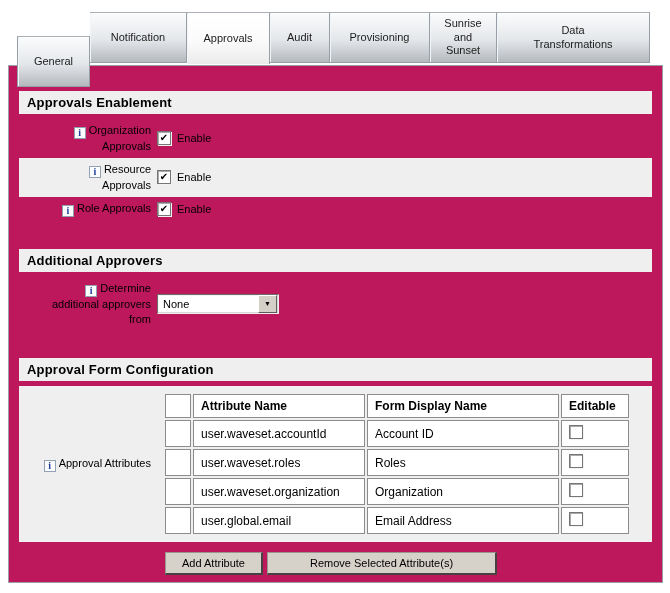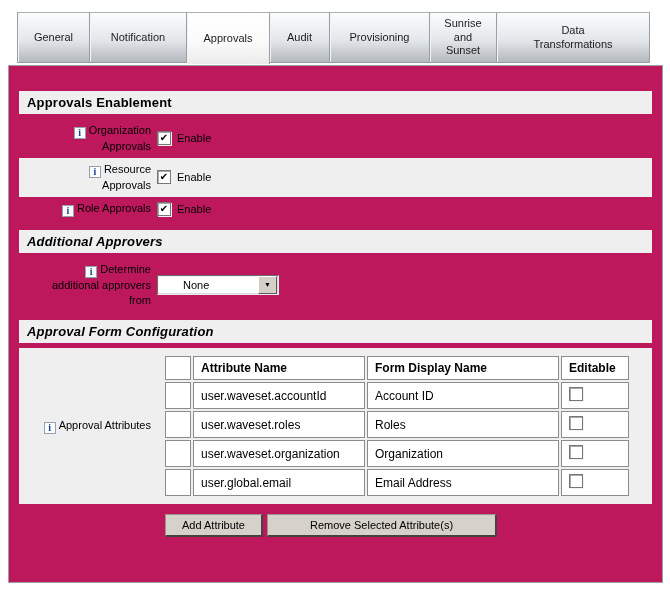--- a/index.html
+++ b/index.html
@@ -12,42 +12,42 @@
   
   .tabbar { display:flex; align-items:flex-start; padding:12px 0 0 17px; height:54px; }
   .tab {
     box-sizing:border-box; height:51px;
     display:flex; align-items:center; justify-content:center; text-align:center;
     background:linear-gradient(180deg,#fbfcfd 0%,#e4e7ea 55%,#b4b9be 100%);
     border-top:1px solid #aab0b6; border-right:1px solid #979ea5; border-bottom:1px solid #979ea5;
     box-shadow: inset 1px 0 0 #f2f5f7, inset 0 1px 0 #ffffff;
     cursor:pointer; line-height:1.25; color:#1c1c1c;
   }
-  .tab:first-child { border-left:1px solid #979ea5; }
+  .tab:first-child { border-left:1px solid #979ea5;margin-top:24px; }
   .tab.active {
     height:52px;
     background:linear-gradient(180deg,#ffffff 0%,#fbfbfb 55%,#ebebeb 100%);
     border-bottom:none; position:relative; z-index:2;align-items:center;
   }
   .tw1{width:73px}.tw2{width:97px}.tw3{width:83px}.tw4{width:60px}
   .tw5{width:100px}.tw6{width:67px}.tw7{width:153px}
   .tab .tlabel{ display:inline-block; }
   .tw6 .tlabel{ max-width:50px; }
   .tw7 .tlabel{ max-width:100px; }
 
   
   .panel {
     box-sizing:border-box; margin:-1px 7px 0 8px; height:518px;
     border:1px solid #9aa0a6; background:#be185d; padding:25px 10px 0 10px;
   }
   .band {
     background:#efefef; padding:4px 8px; margin-bottom:5px;
     font-size:13px; font-weight:bold; letter-spacing:.2px;
   }
-  .band.gap-top { margin-top:9px;font-style:italic; }
+  .band.gap-top { margin-top:28px; }
 
   .frow { display:flex; align-items:center; padding:4px 8px; }
   .frow.striped { background:#efefef; }
   .lbl { width:124px; text-align:right; line-height:1.35; flex-shrink:0; }
   .lbl .wrap { display:inline-block; text-align:right; }
   .w100{max-width:100px}.w84{max-width:84px}.w108{max-width:108px}
   .ctl { margin-left:6px; display:flex; align-items:center; }
 
   .info {
     display:inline-block; box-sizing:border-box; width:12px; height:12px; line-height:10px;
@@ -70,21 +70,21 @@
     box-shadow: inset 1px 1px 0 #3f3f3f10, inset -1px -1px 0 #d9d9d9;
     display:flex; align-items:center; cursor:pointer;
   }
   .select .val { flex:1; padding:0 5px; white-space:nowrap; overflow:hidden; }
   .select .arrow-btn {
     width:17px; height:16px; margin-right:1px; flex-shrink:0;
     background:#d4d0c8; border:1px solid; border-color:#ffffff #5f5b57 #5f5b57 #ffffff;
     display:flex; align-items:center; justify-content:center;
     font-size:7px; color:#000;
   }
-  .sel-none { width:122px;padding-left:20px; }
+  .sel-none { width:122px; }
   .sel-form { width:366px; }
 
   
   .attrs-band { padding:6px 8px; }
   .attr-table { border-collapse:separate; border-spacing:2px; margin-left:6px; background:transparent; }
   .attr-table th, .attr-table td {
     background:#fff; border:1px solid #8c8c8c; padding:4px 7px;
     font-size:12px; text-align:left; vertical-align:middle; font-weight:normal;margin-top:26px;
   }
   .attr-table th { font-weight:bold; }

